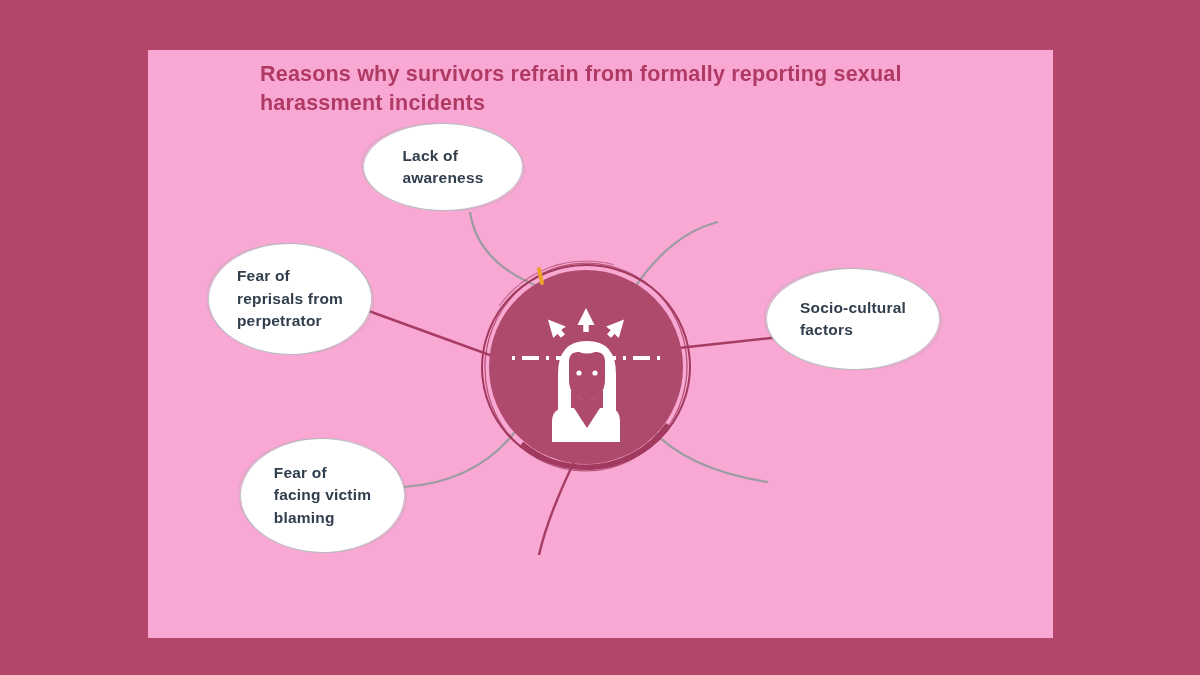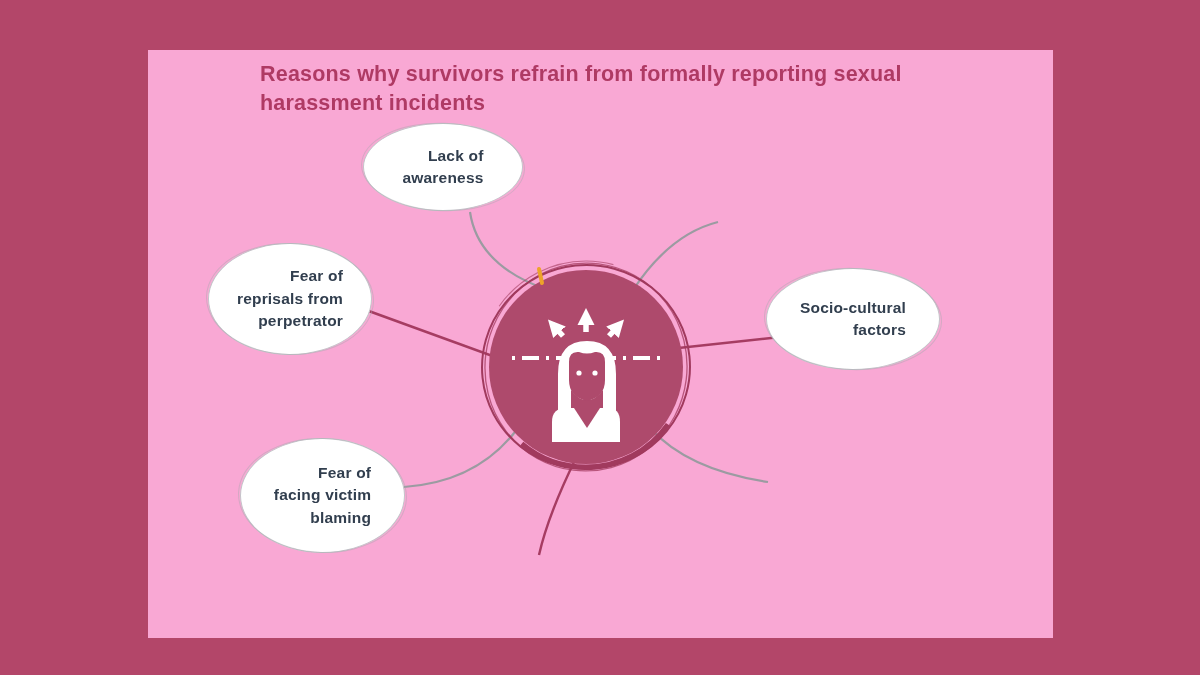--- a/index.html
+++ b/index.html
@@ -17,21 +17,21 @@
   }
   .title {
     position:absolute; left:112px; top:10px; width:780px;
     font-size:21.5px; font-weight:700; color:#af3a64;
     line-height:1.33; letter-spacing:.2px; white-space:pre-line;
   }
   .art { position:absolute; left:0; top:0; width:905px; height:588px; }
   .bubble {
     position:absolute; border:1.3px solid #c4c4c9; border-radius:50%;
     background:#fff; display:flex; align-items:center; justify-content:center;
-    text-align:right;
+    text-align:left;
   }
   .bubble::after {
     content:""; position:absolute; inset:-2px;
     border:1px solid rgba(168,168,175,.45); border-radius:50%;
     transform:rotate(2deg) scale(1.012,.982);
     pointer-events:none;
   }
   .bubble span {
     font-weight:700; font-size:15.5px; color:#313e4e;
     line-height:1.45; letter-spacing:.2px; white-space:pre-line;

